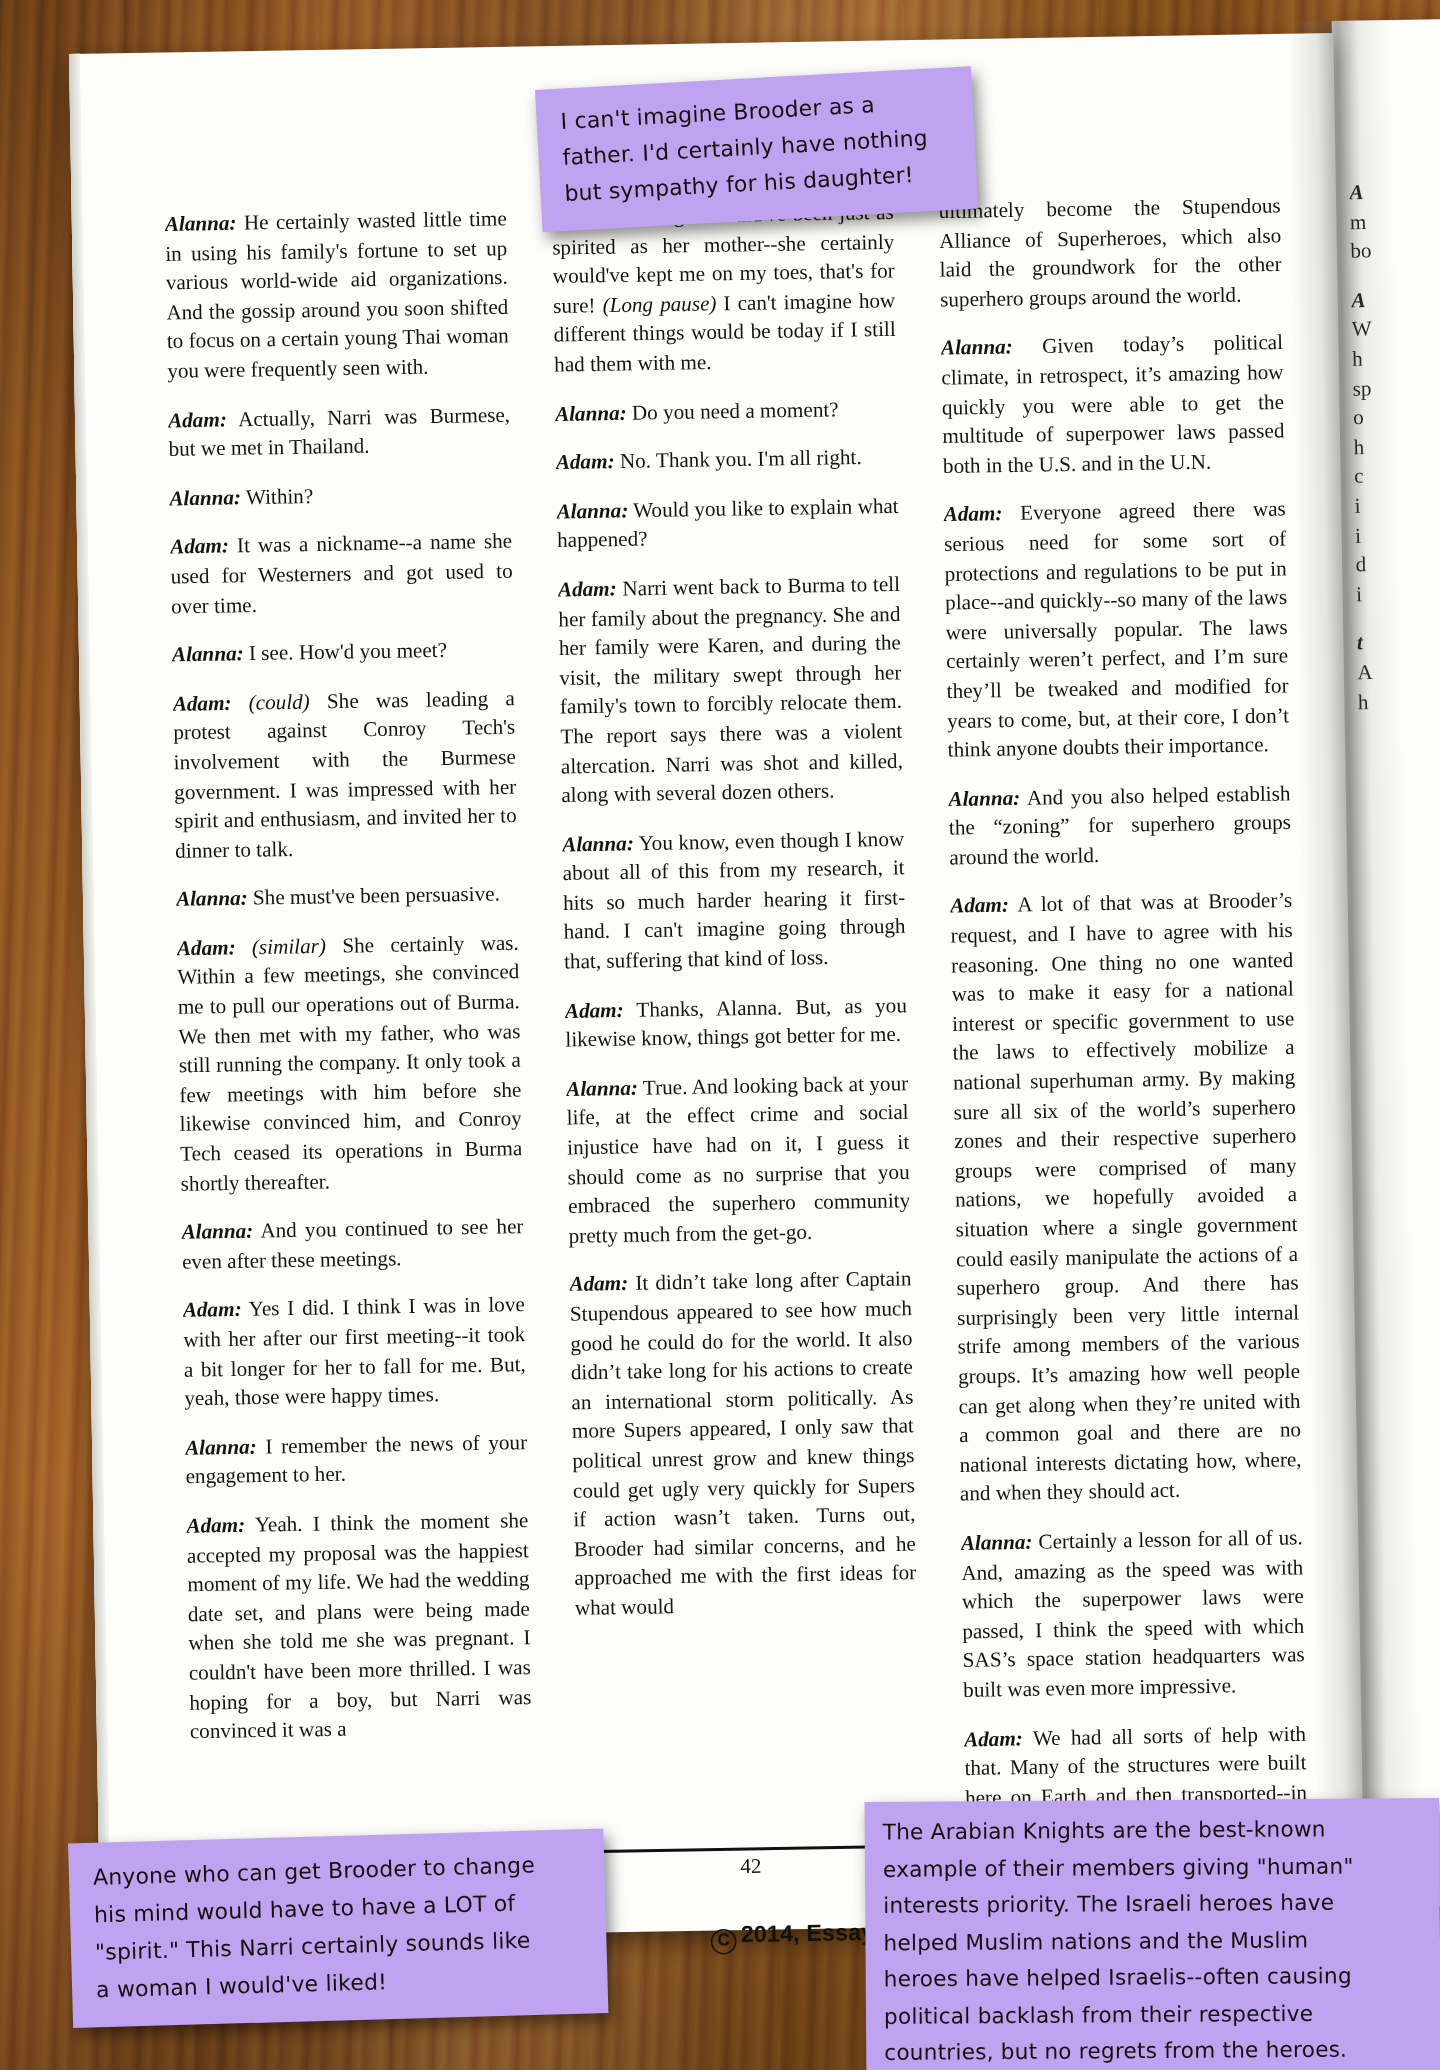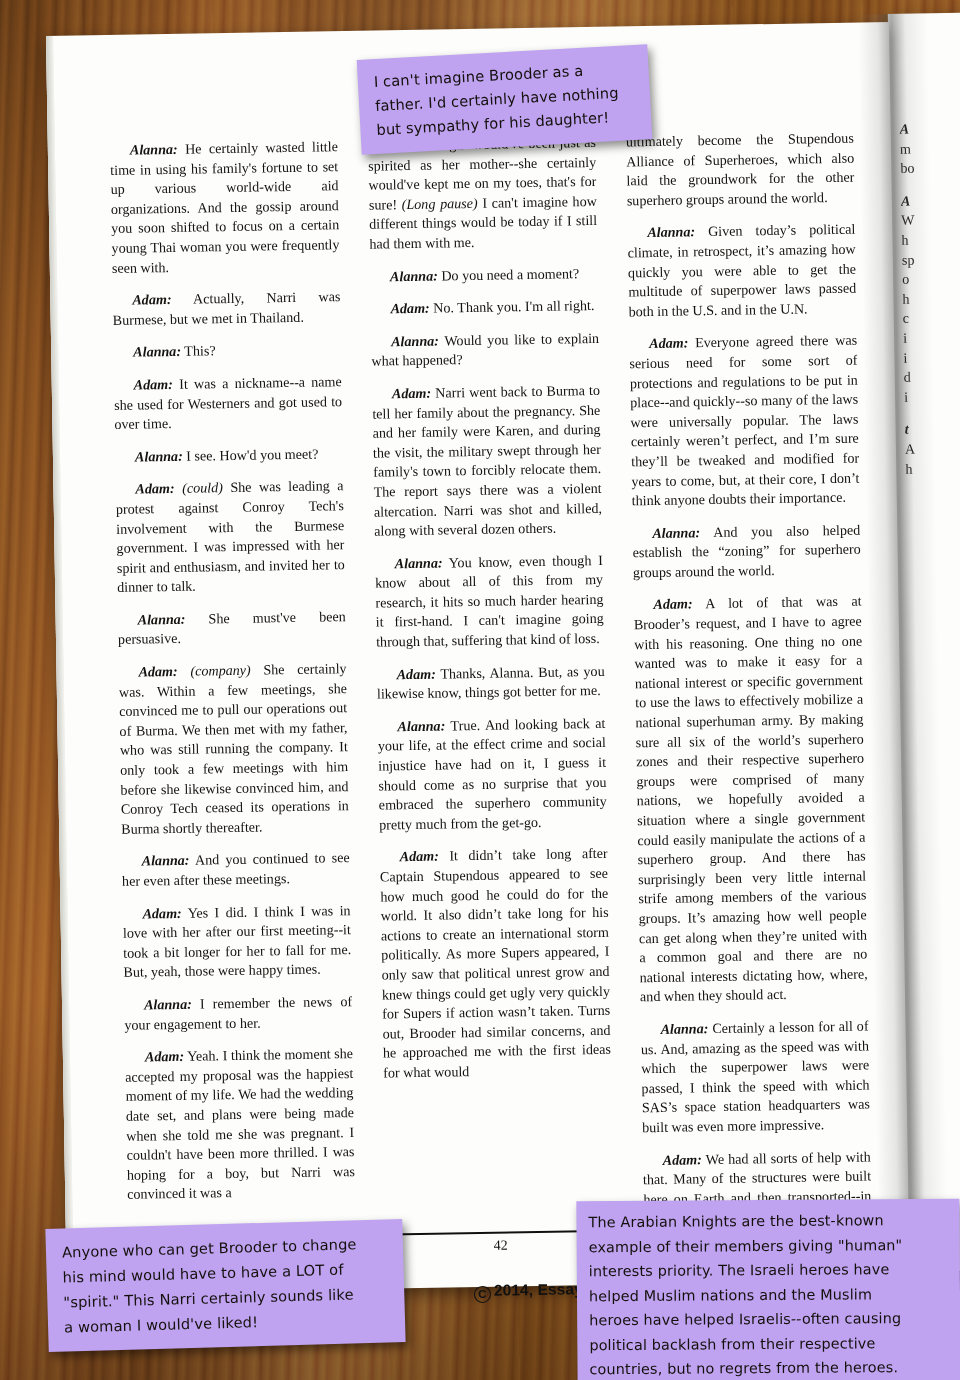--- a/index.html
+++ b/index.html
@@ -120,21 +120,20 @@
   }
   .col p {
     margin: 0 0 13px 0;
     text-align: justify;
     text-justify: inter-word;
     hyphens: none;
   }
   .spk {
     font-weight: bold;
     font-style: italic;
-    margin-left: 20px;
   }
   .stage {
     font-style: italic;
   }
 
   
   #col-far {
     position: absolute;
     left: 852px;
     top: 98px;
@@ -242,26 +241,26 @@
 
   <div class="page" id="page-right"></div>
 
   <div class="page" id="page-left">
     <div id="page-left-edge"></div>
 
     <div id="columns">
       <div class="col" id="col-0">
           <p><span class="spk">Alanna:</span><span> He certainly wasted little time in using his family's fortune to set up various world-wide aid organizations. And the gossip around you soon shifted to focus on a certain young Thai woman you were frequently seen with.</span></p>
           <p><span class="spk">Adam:</span><span> Actually, Narri was Burmese, but we met in Thailand.</span></p>
-          <p><span class="spk">Alanna:</span><span> This?</span></p>
+          <p><span class="spk">Alanna:</span><span> Within?</span></p>
           <p><span class="spk">Adam:</span><span> It was a nickname--a name she used for Westerners and got used to over time.</span></p>
           <p><span class="spk">Alanna:</span><span> I see. How'd you meet?</span></p>
           <p><span class="spk">Adam:</span> <span class="stage">(could)</span><span> She was leading a protest against Conroy Tech's involvement with the Burmese government. I was impressed with her spirit and enthusiasm, and invited her to dinner to talk.</span></p>
           <p><span class="spk">Alanna:</span><span> She must've been persuasive.</span></p>
-          <p><span class="spk">Adam:</span> <span class="stage">(company)</span><span> She certainly was. Within a few meetings, she convinced me to pull our operations out of Burma. We then met with my father, who was still running the company. It only took a few meetings with him before she likewise convinced him, and Conroy Tech ceased its operations in Burma shortly thereafter.</span></p>
+          <p><span class="spk">Adam:</span> <span class="stage">(similar)</span><span> She certainly was. Within a few meetings, she convinced me to pull our operations out of Burma. We then met with my father, who was still running the company. It only took a few meetings with him before she likewise convinced him, and Conroy Tech ceased its operations in Burma shortly thereafter.</span></p>
           <p><span class="spk">Alanna:</span><span> And you continued to see her even after these meetings.</span></p>
           <p><span class="spk">Adam:</span><span> Yes I did. I think I was in love with her after our first meeting--it took a bit longer for her to fall for me. But, yeah, those were happy times.</span></p>
           <p><span class="spk">Alanna:</span><span> I remember the news of your engagement to her.</span></p>
           <p><span class="spk">Adam:</span><span> Yeah. I think the moment she accepted my proposal was the happiest moment of my life. We had the wedding date set, and plans were being made when she told me she was pregnant. I couldn't have been more thrilled. I was hoping for a boy, but Narri  was convinced it was a</span></p>
         </div>
       <div class="col" id="col-1">
           <p><span>girl. I bet our girl would've been just as spirited as her mother--she certainly would've kept me on my toes, that's for sure! </span><span class="stage">(Long pause)</span><span> I can't imagine how different things would be today if I still had them with me.</span></p>
           <p><span class="spk">Alanna:</span><span> Do you need a moment?</span></p>
           <p><span class="spk">Adam:</span><span> No. Thank you. I'm all right.</span></p>
           <p><span class="spk">Alanna:</span><span> Would you like to explain what happened?</span></p>

